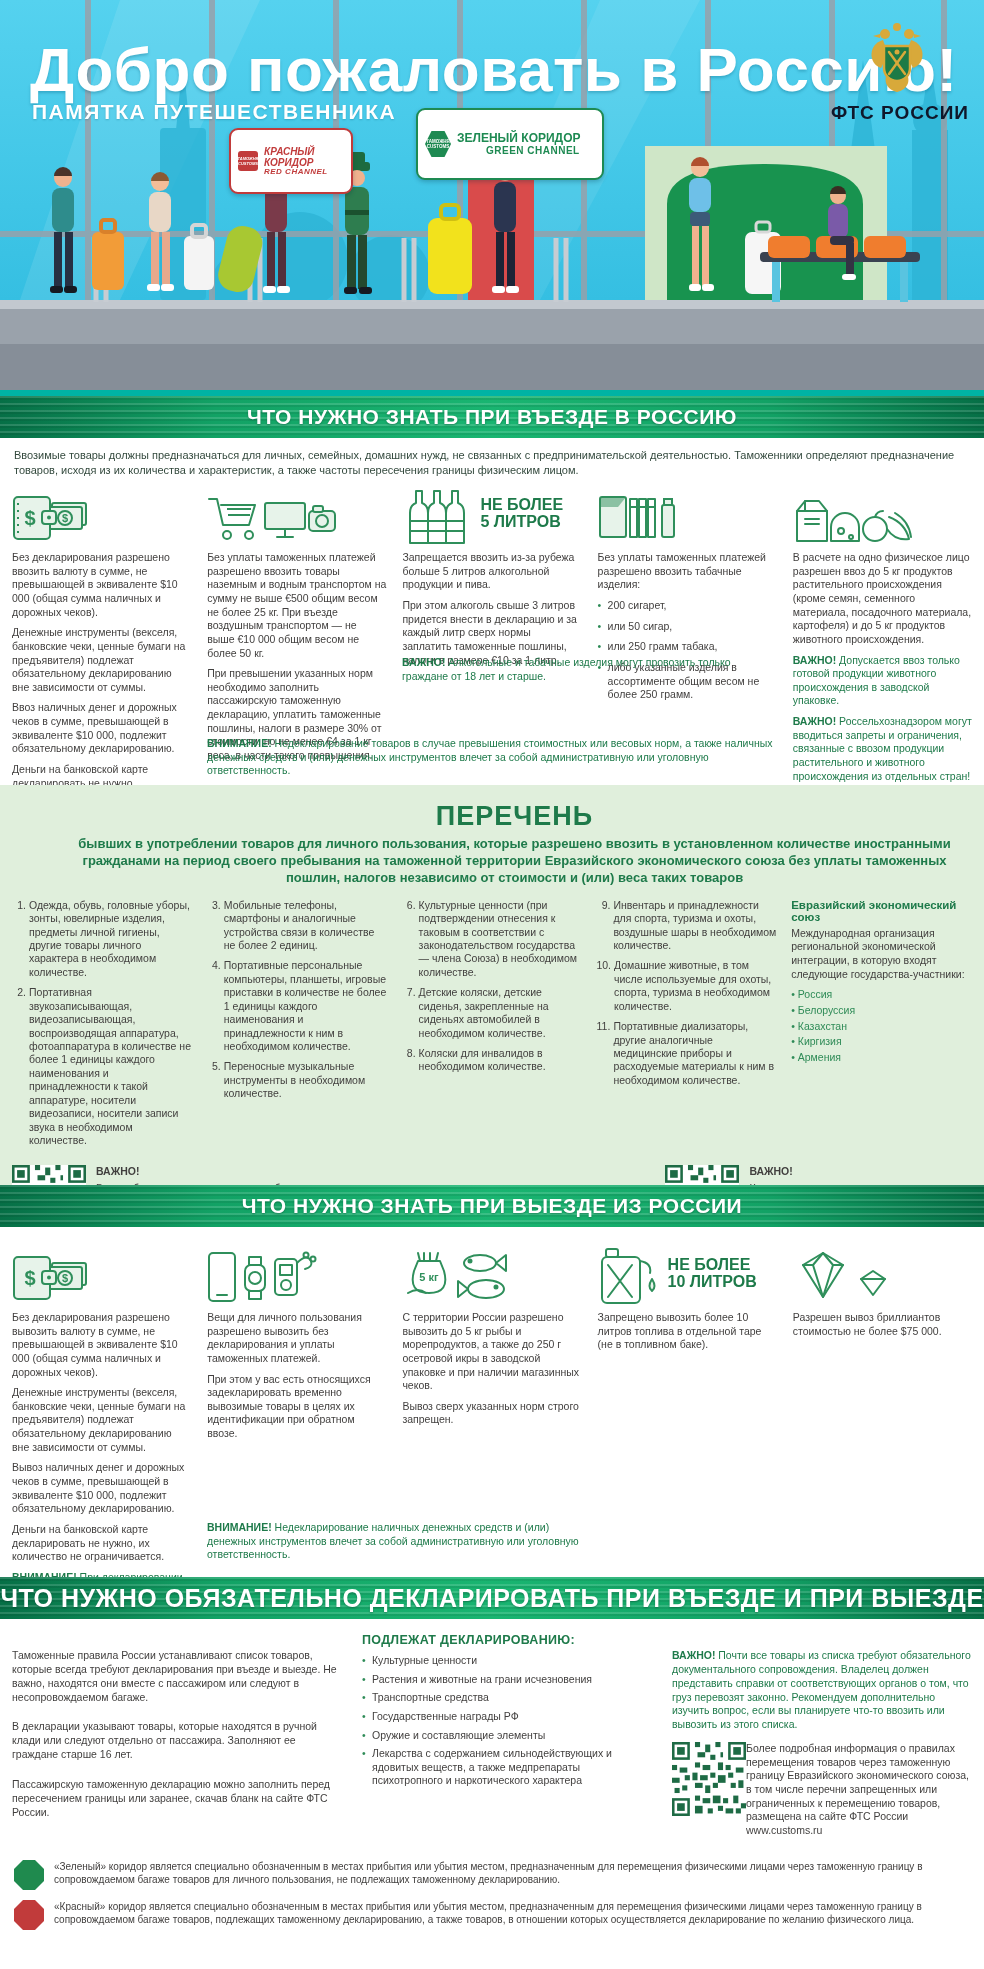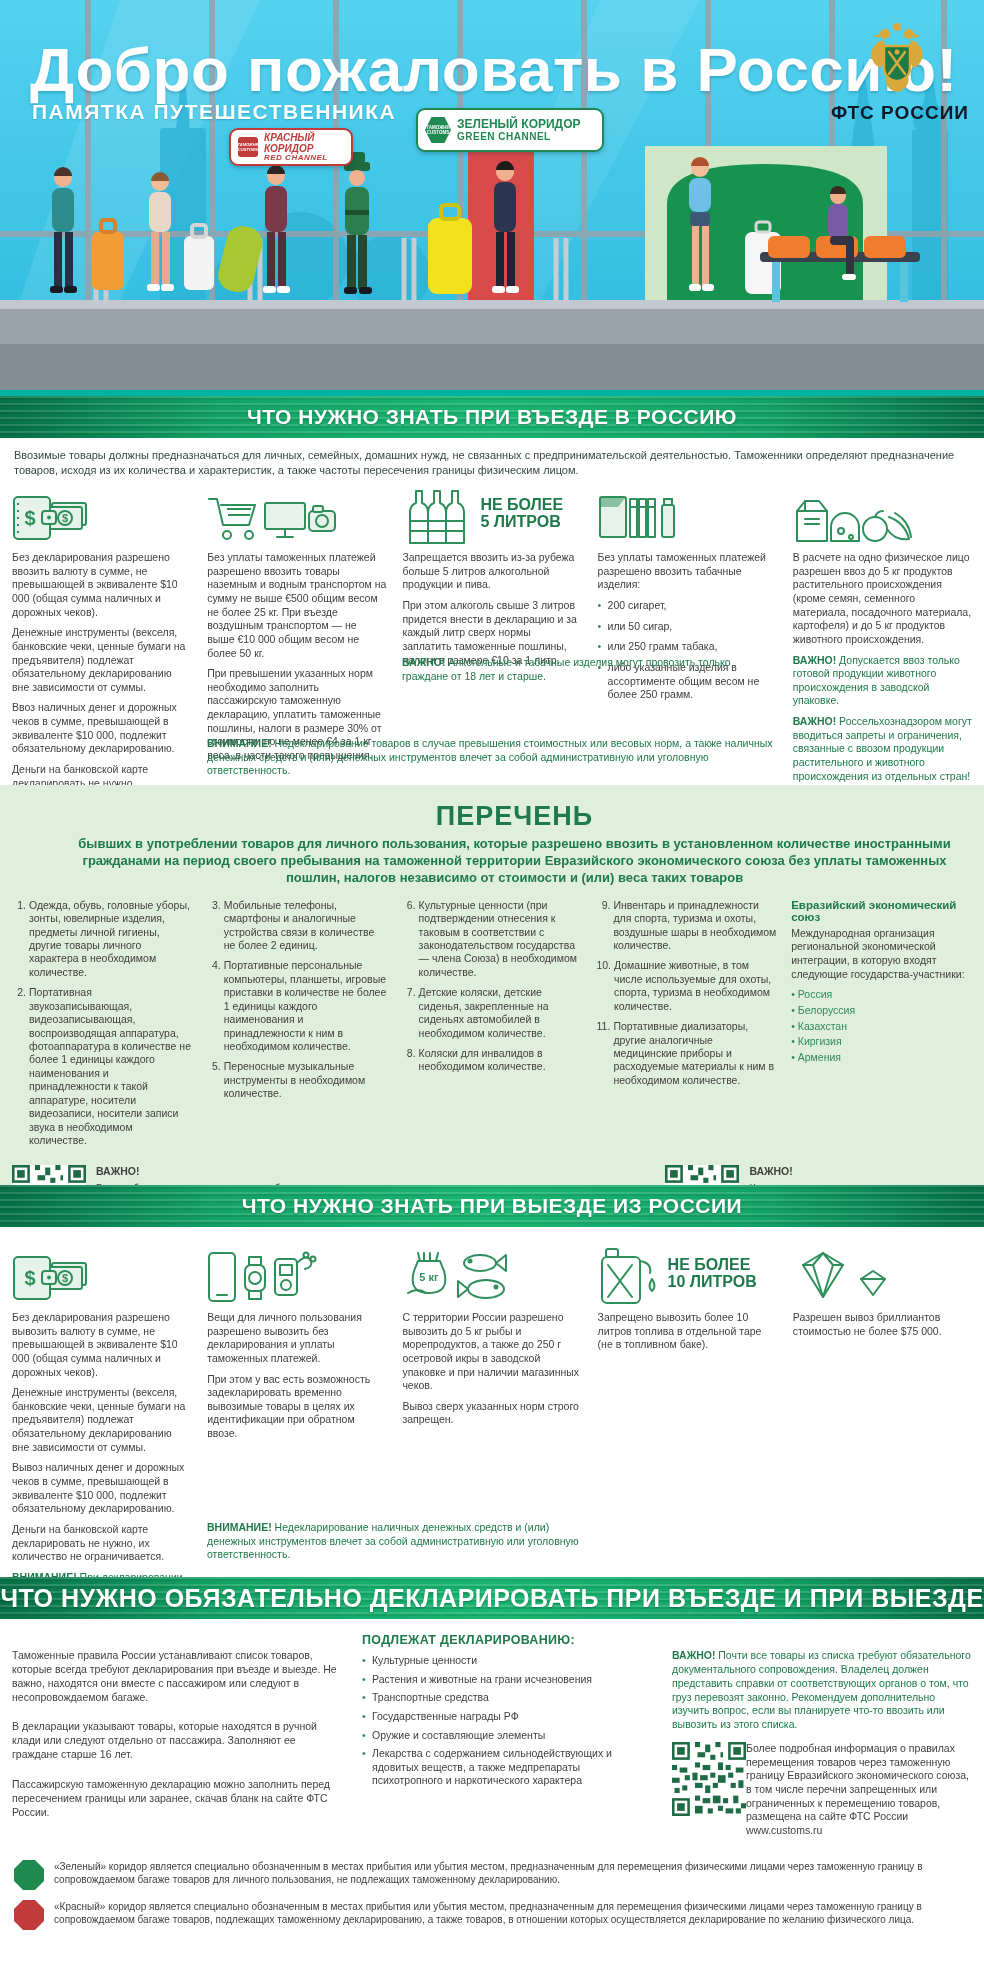--- a/index.html
+++ b/index.html
@@ -10,30 +10,30 @@
   .hero{position:relative;width:984px;height:396px;overflow:hidden;background:#3fc5e6;}
   .hero-svg{position:absolute;left:0;top:0;}
   .hero-title{position:absolute;left:30px;top:34px;font-size:62px;font-weight:700;color:#fff;
               letter-spacing:.5px;text-shadow:0 2px 3px rgba(0,90,120,.30);}
   .hero-subtitle{position:absolute;left:32px;top:100px;font-size:21px;font-weight:700;color:#fff;
               letter-spacing:1.5px;text-shadow:0 1px 2px rgba(0,90,120,.30);}
   .agency-emblem{position:absolute;left:868px;top:20px;}
   .agency-name{position:absolute;left:820px;top:102px;width:160px;text-align:center;
               font-size:19px;font-weight:700;color:#0f172a;letter-spacing:1px;}
   .sign{position:absolute;background:#fff;border-radius:9px;display:flex;align-items:center;
-        gap:6px;padding:3px 7px;box-shadow:0 2px 4px rgba(0,40,60,.25);}
+        gap:6px;padding:17px 7px;box-shadow:0 2px 4px rgba(0,40,60,.25);}
   .sign .lines{display:flex;flex-direction:column;line-height:1.1;}
   .sign-red{left:229px;top:128px;border:2px solid #c13b3b;color:#c13b3b;width:106px;height:28px;font-style:italic;}
   .sign-red .l1{font-size:10px;font-weight:700;}
   .sign-red .l2{font-size:8px;font-weight:700;letter-spacing:.5px;}
   .badge-red{flex:0 0 20px;width:20px;height:20px;background:#c13b3b;border-radius:3px;color:#fff;
         font-size:4px;font-weight:700;display:flex;align-items:center;justify-content:center;text-align:center;}
   .sign-green{left:416px;top:108px;border:2px solid #1e8a52;color:#1e8a52;width:170px;height:34px;}
   .sign-green .l1{font-size:12px;font-weight:700;}
-  .sign-green .l2{font-size:10px;font-weight:700;letter-spacing:.5px;}
+  .sign-green .l2{font-size:10px;font-weight:700;letter-spacing:.5px;margin-left:29px;}
   .badge-hex{flex:0 0 26px;width:26px;height:26px;background:#1e8a52;color:#fff;font-size:4.5px;font-weight:700;
         display:flex;align-items:center;justify-content:center;text-align:center;
         clip-path:polygon(25% 0,75% 0,100% 50%,75% 100%,25% 100%,0 50%);}
 
   
   .banner{height:42px;display:flex;align-items:center;justify-content:center;
      background:
        repeating-linear-gradient(180deg, rgba(255,255,255,.14) 0 2px, rgba(0,0,0,.07) 2px 4px, rgba(255,255,255,0) 4px 7px),
        linear-gradient(90deg,#066f46,#12a265 22%,#19b571 50%,#12a265 78%,#066f46);}
   .banner .bt{color:#fff;font-size:21px;font-weight:700;letter-spacing:.5px;text-transform:uppercase;
@@ -609,21 +609,21 @@
               <rect x="68" y="10" width="22" height="36" rx="4"></rect>
                 <circle cx="79" cy="36" r="5"></circle>
                 <rect x="73" y="16" width="12" height="10"></rect>
               <path d="M90 14 q10 -10 14 -2 q2 6 -6 8"></path>
                 <circle cx="99" cy="6" r="2.5"></circle>
                 <circle cx="106" cy="10" r="2.5"></circle>
             </g>
           </svg>
         </div>
         <p>Вещи для личного пользования разрешено вывозить без декларирования и уплаты таможенных платежей.</p>
-        <p>При этом у вас есть возможность задекларировать временно вывозимые товары в целях их идентификации при обратном ввозе.</p>
+        <p>При этом у вас есть относящихся задекларировать временно вывозимые товары в целях их идентификации при обратном ввозе.</p>
       </div>
 
       <div class="col">
         <div class="icon-row">
           <svg width="120" height="58" viewBox="0 0 120 58">
             <g class="ic">
               <path d="M16 14 h22 l4 10 q6 22 -15 22 q-21 0 -15 -22 z"></path>
               <path d="M18 14 l-2 -8 m6 8 l0 -8 m6 8 l0 -8 m6 8 l2 -8"></path>
               <path d="M6 46 q10 -6 18 0"></path>
             </g>

